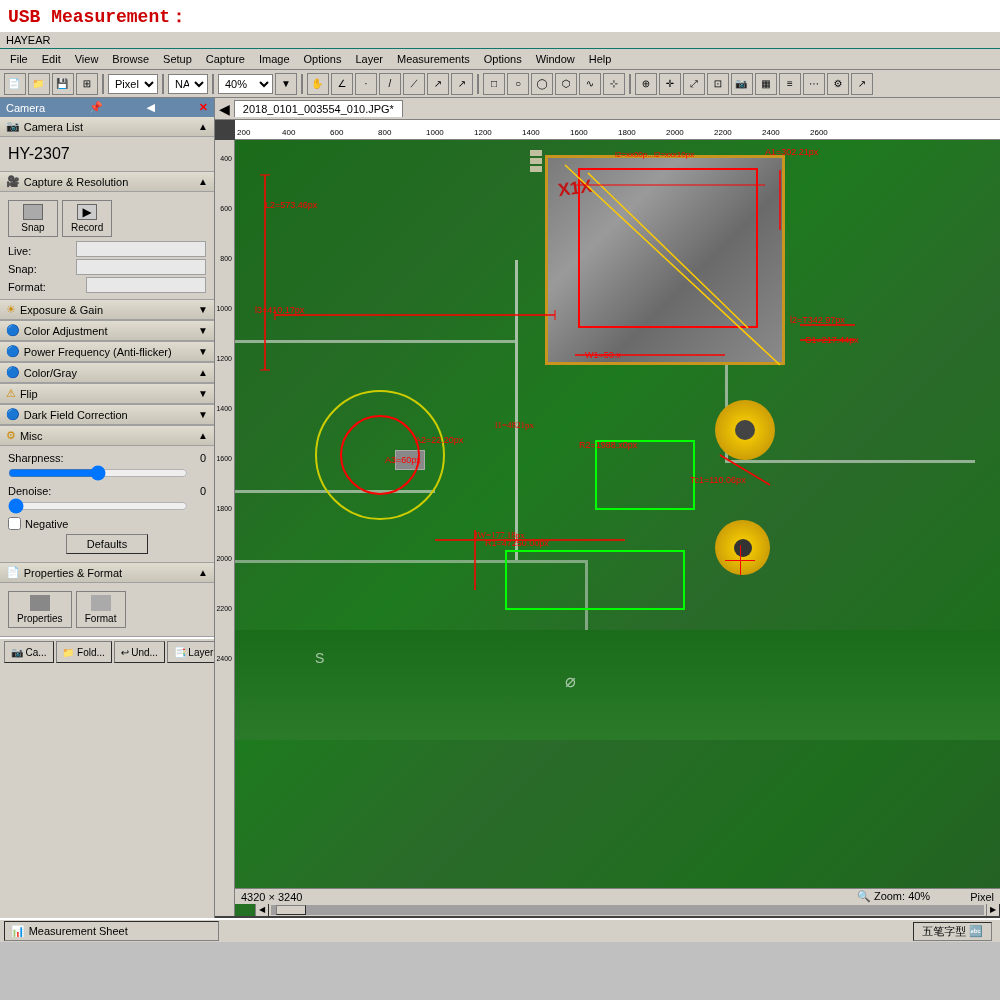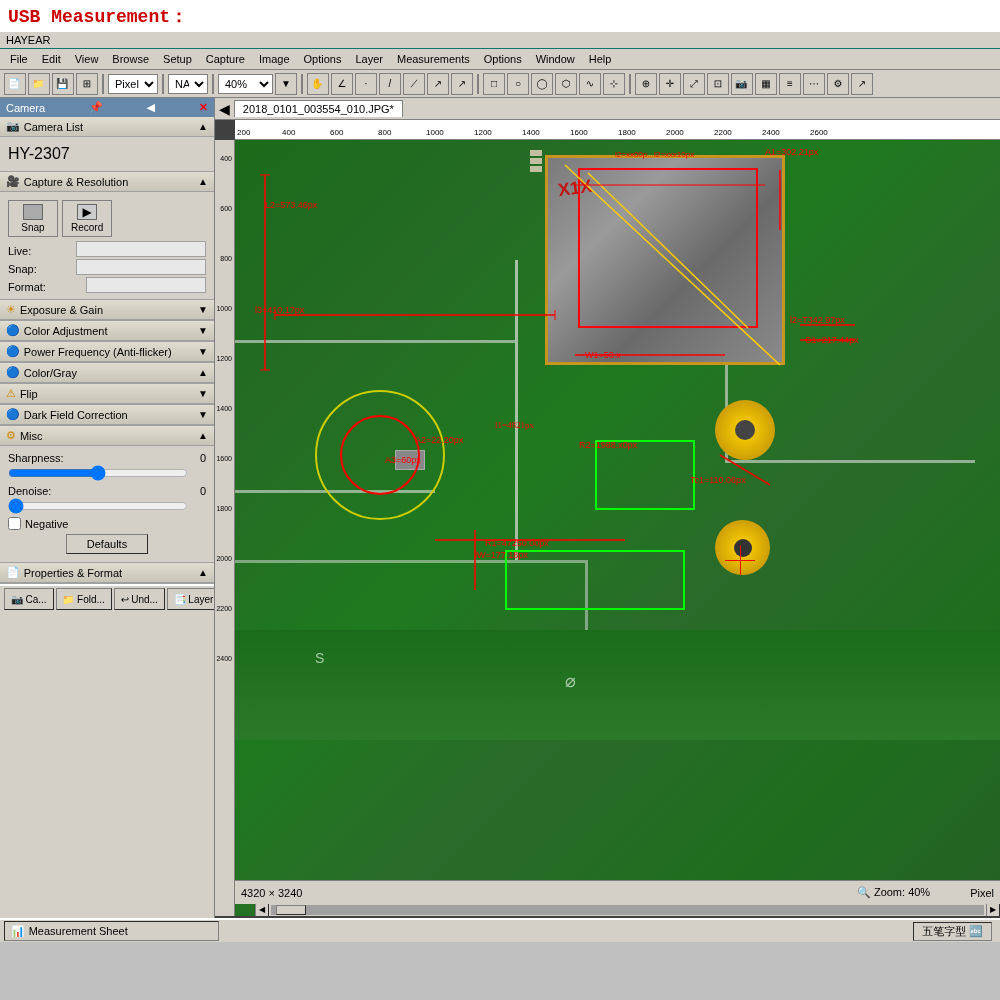--- a/index.html
+++ b/index.html
@@ -262,20 +262,32 @@
         </div>
         <button class="defaults-btn">Defaults</button>
       </div>
     </div>
 
     <div class="panel-section">
       <div class="section-header">
         <span style="color:#4488cc;">📄</span>
         <span>Properties &amp; Format</span>
         <span class="collapse-arrow">▲</span>
+      </div>
+      <div class="section-content">
+        <div class="btn-row">
+          <div class="panel-btn">
+            <div style="width:20px;height:16px;background:#888;margin-bottom:2px;"></div>
+            <span>Properties</span>
+          </div>
+          <div class="panel-btn">
+            <div style="width:20px;height:16px;background:#aaa;margin-bottom:2px;"></div>
+            <span>Format</span>
+          </div>
+        </div>
       </div>
     </div>
 
     <div id="taskbar" style="position:relative; bottom: auto; left: auto; width: 100%;">
       <div class="task-btn">
         <span>📷</span>
         <span>Ca...</span>
       </div>
       <div class="task-btn">
         <span>📁</span>
@@ -388,21 +400,21 @@
         <div class="measure-label" style="top:10px; left:380px; color:red; font-size:8px;">l2=xx00p...l2=xxx10px</div>
         <div class="measure-label" style="top:7px; left:530px; color:red;">A1=302.21px</div>
         <div class="measure-label" style="top:175px; left:555px; color:red;">l2=T342.97px</div>
         <div class="measure-label" style="top:195px; left:570px; color:red;">C1=217.44px</div>
         <div class="measure-label" style="top:280px; left:260px; color:red;font-family:Liberation Serif, serif;">l1=4821px</div>
         <div class="measure-label" style="top:295px; left:180px; color:red; font-size:9px;">A2=22.20px</div>
         <div class="measure-label" style="top:315px; left:150px; color:red; font-size:9px;">A3=60px</div>
         <div class="measure-label" style="top:300px; left:320px; color:red;margin-left:24px;">R2=1988.x0px</div>
         <div class="measure-label" style="top:335px; left:455px; color:red;">Tc1=110.06px</div>
         <div class="measure-label" style="top:390px; left:250px; color:red;margin-top:8px;">R1=47250.00px</div>
-        <div class="measure-label" style="top:410px; left:240px; color:red;">lW=177.18px</div>
+        <div class="measure-label" style="top:390px; left:240px; color:red;font-family:Liberation Serif, serif;">lW=177.18px</div>
         <div class="measure-label" style="top:490px; left:100px; color:red;">P1=122.31px</div>
 
         <svg style="position:absolute; top:0; left:0; width:100%; height:600px; pointer-events:none; overflow:visible;">
 
           <line x1="30" y1="35" x2="30" y2="230" stroke="red" stroke-width="1.5"></line>
           <line x1="25" y1="35" x2="35" y2="35" stroke="red" stroke-width="1"></line>
           <line x1="25" y1="230" x2="35" y2="230" stroke="red" stroke-width="1"></line>
 
           <line x1="40" y1="175" x2="320" y2="175" stroke="red" stroke-width="1.5"></line>
           <line x1="40" y1="170" x2="40" y2="180" stroke="red" stroke-width="1"></line>
@@ -443,21 +455,21 @@
           <div class="scroll-arrow">◀</div>
           <div class="scroll-track">
             <div class="scroll-thumb"></div>
           </div>
           <div class="scroll-arrow">▶</div>
         </div>
 
       </div>
     </div>
 
-    <div id="status-bar" style="position:absolute; bottom:14px; left:20px; right:0; height:24px;text-align:center;">
+    <div id="status-bar" style="position:absolute; bottom:14px; left:20px; right:0; height:16px;text-align:center;">
       <span>4320 × 3240</span>
       <span style="margin-left: auto;">
         <span>🔍</span>
         <span>Zoom: 40%</span>
       </span>
       <span style="margin-left: 20px;">Pixel</span>
     </div>
 
   </div>
 

